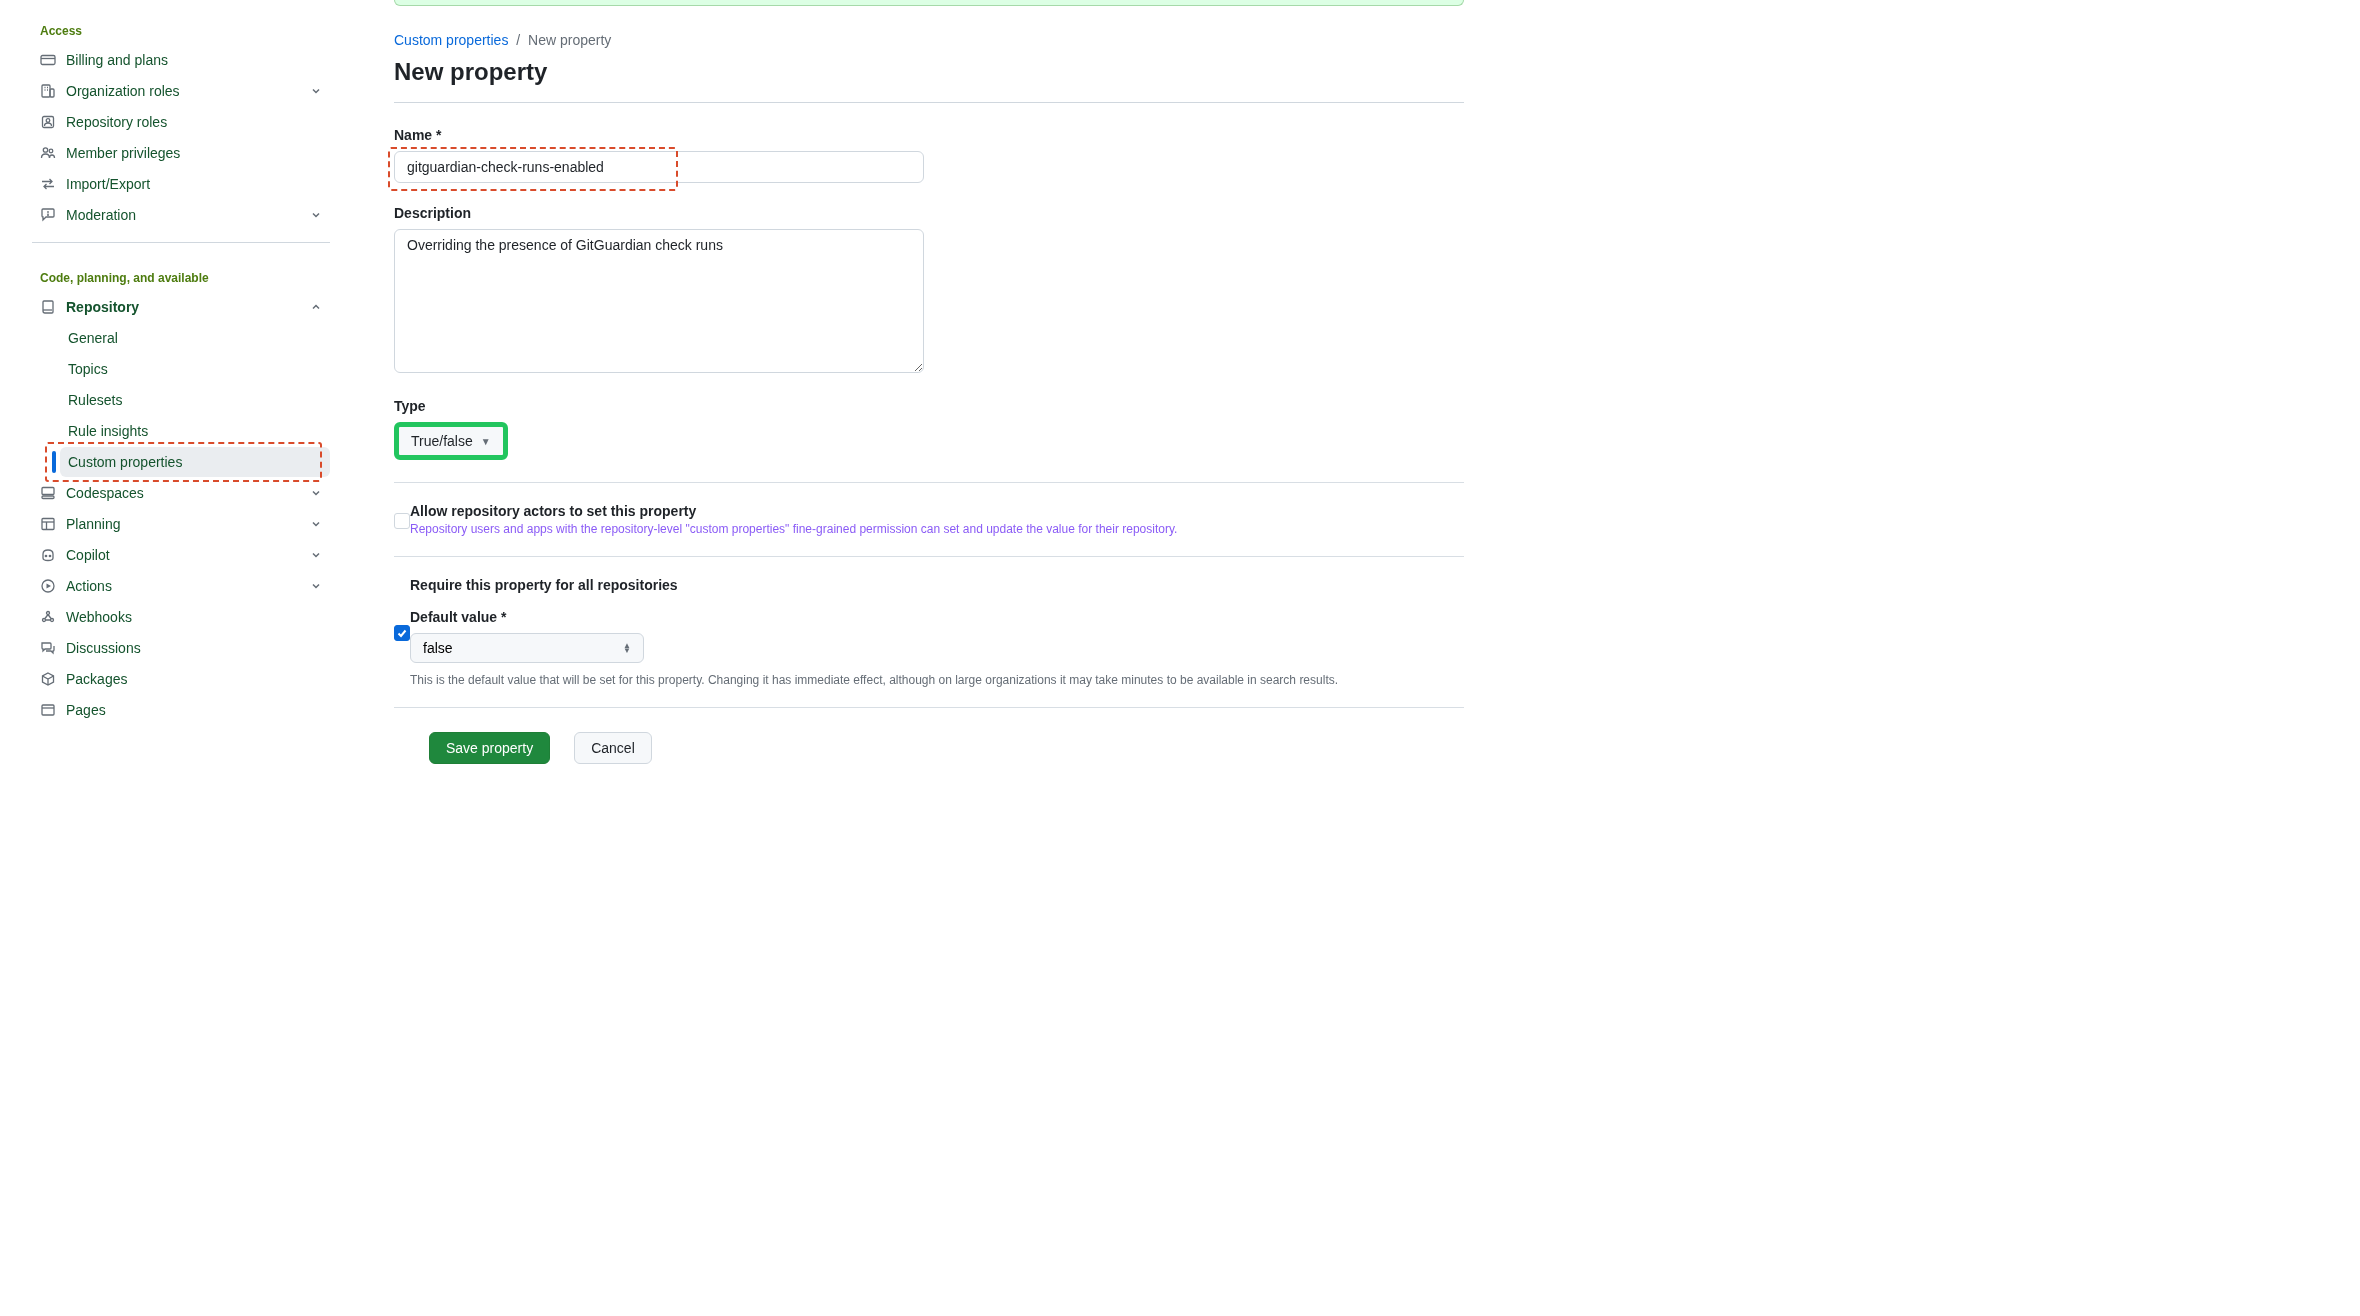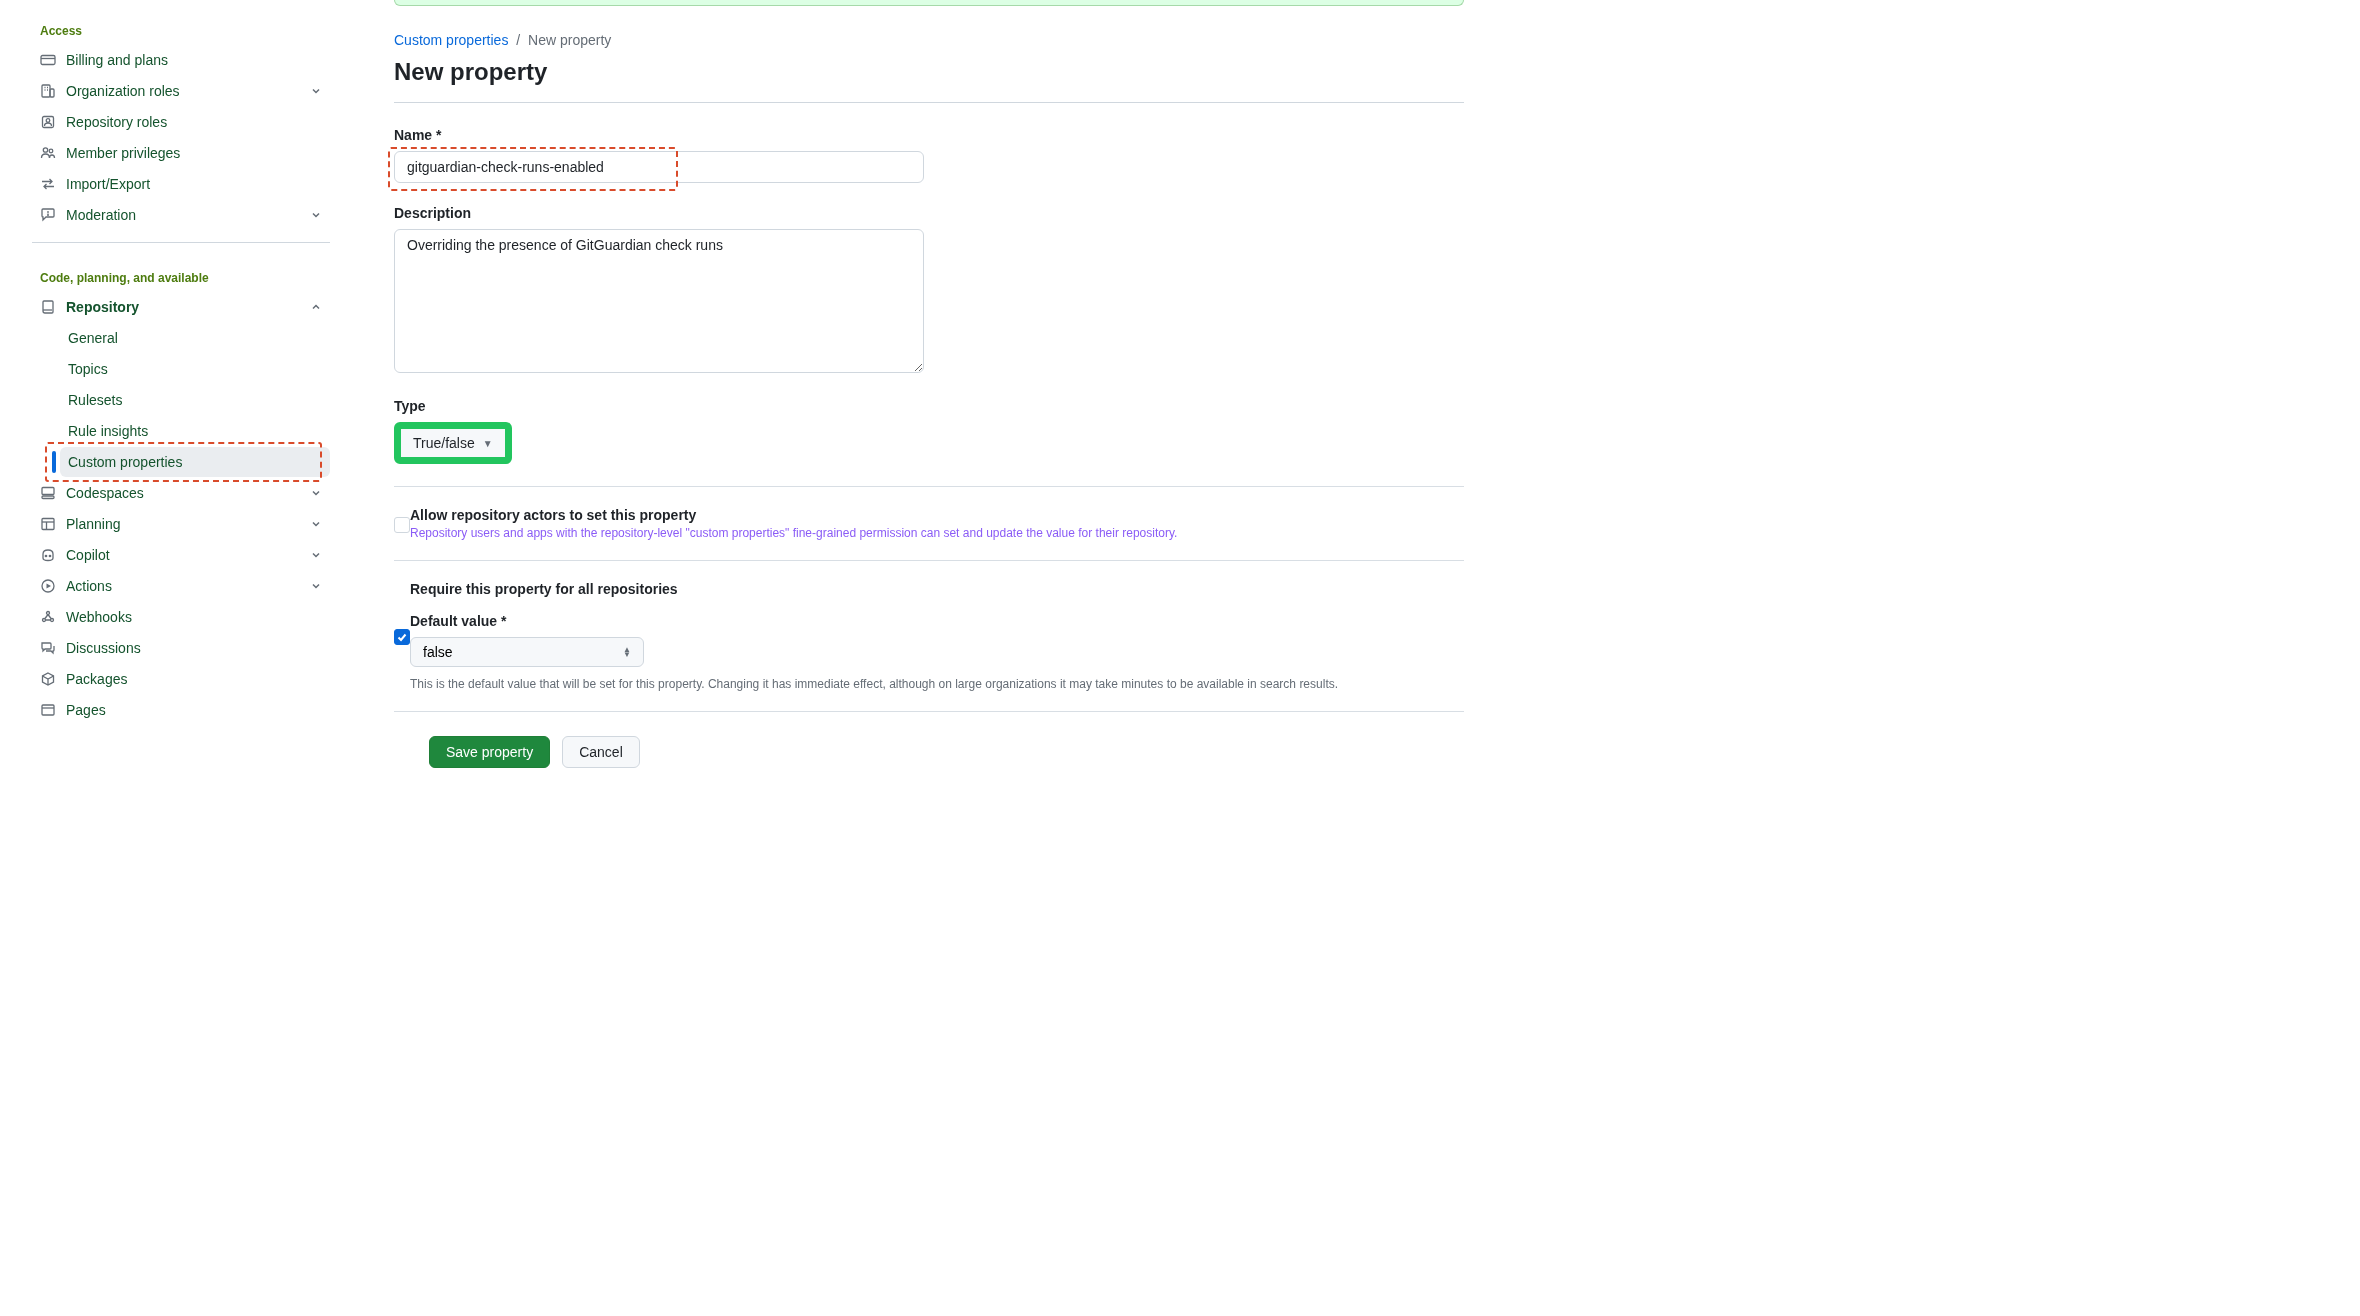--- a/index.html
+++ b/index.html
@@ -143,21 +143,21 @@
     border: 2px dashed #d94b2b;
     border-radius: 3px;
     pointer-events: none;
   }
   .form-group { margin-bottom: 22px; }
   .select-btn {
     display: inline-flex;
     align-items: center;
     padding: 6px 12px;
     font-size: 14px;
-    border: 7px solid #22c55e;
+    border: 5px solid #22c55e;
     border-radius: 6px;
     background: #f6f8fa;
     color: #1f2328;
     cursor: pointer;
     gap: 8px;
   }
   .select-btn .caret { color: #656d76; font-size: 10px; }
   .checkbox-row {
     display: flex;
     align-items: center;
@@ -195,21 +195,21 @@
     cursor: pointer;
   }
   .default-value-select .caret-stack {
     display: flex;
     flex-direction: column;
     line-height: 5px;
     font-size: 8px;
     color: #656d76;
   }
   .note { font-size: 12px; color: #656d76; margin-top: 10px; }
-  .button-row { margin-top: 24px; display: flex; gap: 12px; padding-left: 35px; }
+  .button-row { margin-top: 24px; display: flex; gap: 24px; padding-left: 35px; }
   .btn {
     padding: 7px 16px;
     font-size: 14px;
     border-radius: 6px;
     cursor: pointer;
     border: 1px solid #d0d7de;
     background: #f6f8fa;
     color: #1f2328;
   }
   .btn.primary {

